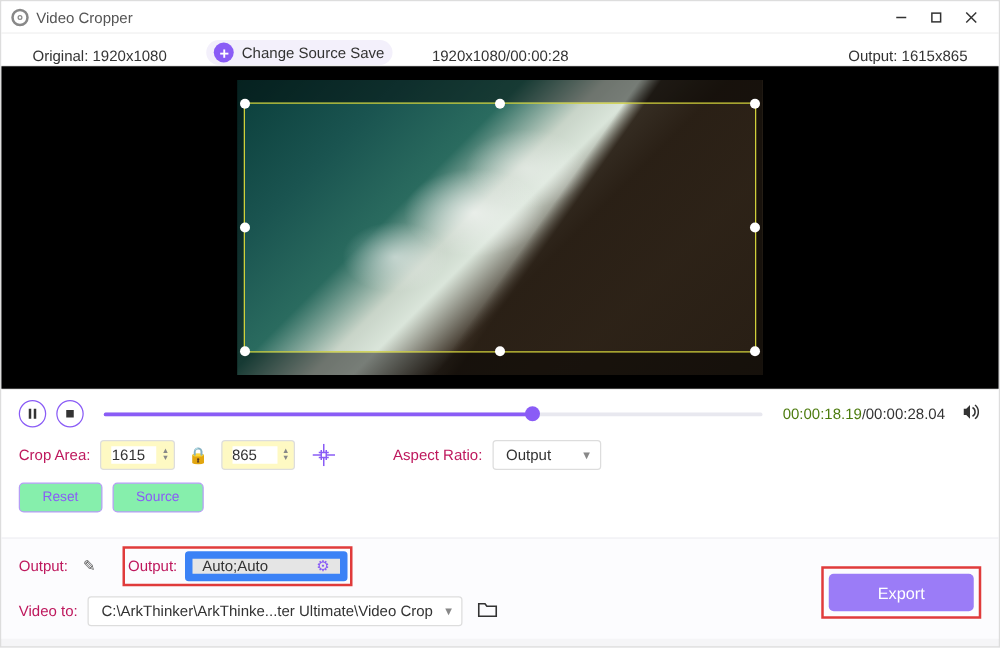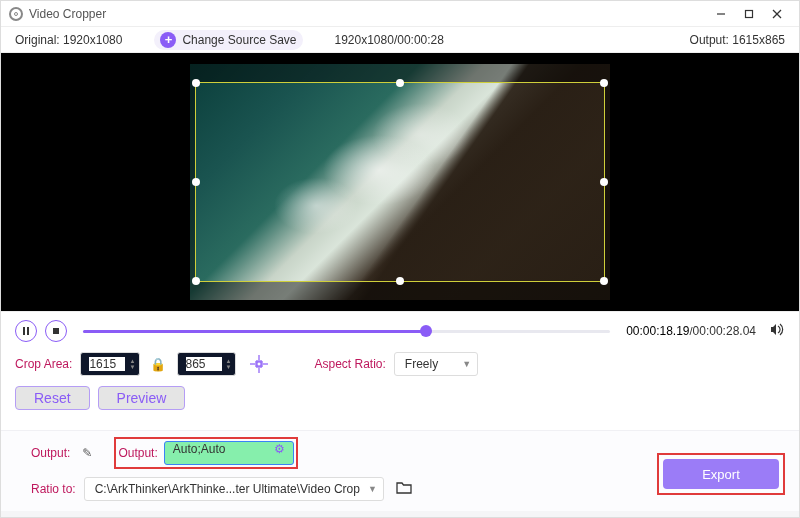--- a/index.html
+++ b/index.html
@@ -3,21 +3,21 @@
 <meta charset="utf-8">
 <style>
 *{box-sizing:border-box;margin:0;padding:0;font-family:Segoe UI,Arial,sans-serif;font-size:12px;color:#333}
 body{background:#f5f5f7;width:800px;height:518px;overflow:hidden;border:1px solid #ddd}
 .titlebar{height:26px;display:flex;align-items:center;padding:0 8px;background:#fff;border-bottom:1px solid #eee}
 .logo{width:14px;height:14px;border:2px solid #888;border-radius:50%;margin-right:6px;position:relative}
 .logo::after{content:"";position:absolute;inset:3px;border:1px solid #888;border-radius:50%}
 .titlebar .title{flex:1;font-size:12px;color:#555}
 .winbtn{width:28px;height:20px;display:flex;align-items:center;justify-content:center;color:#666}
 .winbtn svg{width:10px;height:10px}
-.infobar{height:26px;display:flex;align-items:center;background:#fff;border-bottom:1px solid #eee;padding:0 14px;font-size:11px;color:#666;gap:32px}
+.infobar{height:26px;display:flex;align-items:flex-end;background:#fff;border-bottom:1px solid #eee;padding:0 25px;font-size:11px;color:#666;gap:32px}
 .infobar .pill{background:#f3f0fb;border-radius:12px;padding:2px 6px;display:flex;align-items:center;gap:6px}
 .plus{width:16px;height:16px;border-radius:50%;background:#8a5cf6;color:#fff;display:flex;align-items:center;justify-content:center;font-weight:bold;font-size:13px}
 .spacer{flex:1}
 .preview{height:258px;background:#000;position:relative;display:flex;align-items:center;justify-content:center}
 .frame{position:relative;width:420px;height:236px;background:linear-gradient(135deg,#0a3d3a 0%,#1a5450 20%,#2a6b5f 35%,#c8d4c8 45%,#dae5da 50%,#3a2f24 60%,#5a4a36 75%,#2a2218 100%);overflow:hidden}
 .frame::before{content:"";position:absolute;inset:0;background:
  radial-gradient(ellipse 80px 50px at 45% 45%,rgba(255,255,255,.6),transparent 70%),
  radial-gradient(ellipse 60px 40px at 30% 60%,rgba(255,255,255,.5),transparent 70%),
  radial-gradient(ellipse 70px 45px at 55% 30%,rgba(255,255,255,.4),transparent 70%),
  linear-gradient(125deg,transparent 55%,rgba(40,30,20,.9) 58%)}
@@ -26,44 +26,44 @@
 .dim{position:absolute;inset:0;pointer-events:none}
 .dim div{position:absolute;background:rgba(0,0,0,.45)}
 .controls{padding:8px 14px 10px;background:#fff;border-top:1px solid #eee}
 .row{display:flex;align-items:center;gap:8px;margin-bottom:10px}
 .iconbtn{width:22px;height:22px;border:1.5px solid #8a5cf6;border-radius:50%;display:flex;align-items:center;justify-content:center;color:#8a5cf6;background:#fff}
 .iconbtn svg{width:10px;height:10px}
 .timeline{flex:1;height:3px;background:#e8e8ef;border-radius:2px;position:relative;margin:0 8px}
 .timeline .prog{position:absolute;left:0;top:0;bottom:0;width:65%;background:#8a5cf6;border-radius:2px}
 .timeline .knob{position:absolute;left:65%;top:50%;width:12px;height:12px;background:#8a5cf6;border-radius:50%;transform:translate(-50%,-50%)}
 .time{font-size:11px}
-.time .cur{color:#000000}
+.time .cur{color:#4d7c0f}
 .vol{color:#8a5cf6;margin-left:6px}
 .lbl{color:#be185d;font-size:12px}
-.numfield{display:flex;align-items:center;border:1px solid #ddd;border-radius:3px;height:24px;padding:0 4px 0 8px;background:#0f172a}
+.numfield{display:flex;align-items:center;border:1px solid #ddd;border-radius:3px;height:24px;padding:0 4px 0 8px;background:#fef9c3}
 .numfield input{border:none;width:36px;outline:none;font-size:12px}
 .spin{display:flex;flex-direction:column;margin-left:4px}
 .spin span{font-size:6px;line-height:6px;color:#888;cursor:pointer}
 .lock{color:#8a5cf6;font-size:13px;margin:0 2px}
 .cross{width:22px;height:22px;display:flex;align-items:center;justify-content:center;margin:0 4px}
 .cross svg{width:18px;height:18px;stroke:#8a5cf6;stroke-width:1.2}
 .select{border:1px solid #ddd;border-radius:3px;height:24px;padding:0 6px 0 10px;display:flex;align-items:center;gap:24px;background:#fff}
 .select .chev{color:#888;font-size:9px}
-.btn-outline{border:1px solid #b59df5;color:#8a5cf6;background:#e5e5e5;border-radius:4px;height:24px;padding:0 18px;font-size:14px}
-.bottom{padding:6px 30px 10px;background:#fcfcfe;border-top:1px solid #f0f0f4;position:relative}
+.btn-outline{border:1px solid #b59df5;color:#8a5cf6;background:#86efac;border-radius:4px;height:24px;padding:0 18px;font-size:11px}
+.bottom{padding:6px 14px 10px;background:#fcfcfe;border-top:1px solid #f0f0f4;position:relative}
 .bottom .row{margin-bottom:8px}
 .edit{color:#555;margin-left:4px}
 .pathbox{border:1px solid #ddd;border-radius:3px;height:24px;padding:0 6px 0 10px;display:flex;align-items:center;background:#fff;min-width:260px;gap:8px}
 .pathbox .chev{font-size:9px;color:#888;margin-left:auto}
 .folder{color:#8a5cf6;margin-left:4px}
 .redbox{border:2px solid #e03b3b;padding:2px;display:flex;align-items:center;gap:6px}
 .gear{color:#8a5cf6}
 .export-wrap{position:absolute;right:14px;bottom:16px;border:2px solid #e03b3b;padding:4px}
 .export{background:#9b7cf7;color:#fff;border:none;border-radius:4px;width:116px;height:30px;font-size:13px}
-.outfield{border:1px solid #3b82f6;border-radius:3px;height:24px;padding:0 8px;display:flex;align-items:flex-start;background:#86efac;min-width:130px;justify-content:space-between}
+.outfield{border:6px solid #3b82f6;border-radius:3px;height:24px;padding:0 8px;display:flex;align-items:center;background:#e5e5e5;min-width:130px;justify-content:space-between}
 </style>
 </head>
 <body>
 
 <div class="titlebar">
   <span class="logo"></span>
   <span class="title">Video Cropper</span>
   <span class="winbtn">
       <svg viewBox="0 0 10 10">
         <line x1="1" y1="5" x2="9" y2="5" stroke="currentColor" stroke-width="1.2"></line>
@@ -163,46 +163,46 @@
           <line x1="11" y1="9" x2="18" y2="9"></line>
           <line x1="7" y1="5" x2="7" y2="13"></line>
           <line x1="11" y1="5" x2="11" y2="13"></line>
           <line x1="5" y1="7" x2="13" y2="7"></line>
           <line x1="5" y1="11" x2="13" y2="11"></line>
         </svg>
       </span>
     <span style="width:24px"></span>
     <span class="lbl">Aspect Ratio:</span>
     <span class="select">
-      <span>Freely</span>
+      <span>Output</span>
       <span class="chev">▼</span>
     </span>
   </div>
 
   <div class="row">
     <button class="btn-outline">Reset</button>
-    <button class="btn-outline">Preview</button>
+    <button class="btn-outline">Source</button>
   </div>
 </div>
 
 <div class="bottom">
   <div class="row">
     <span class="lbl">Output:</span>
     <span class="edit">✎</span>
     <span style="width:6px"></span>
     <span class="redbox">
       <span class="lbl">Output:</span>
       <span class="outfield">
         <span>Auto;Auto</span>
         <span class="gear">⚙</span>
       </span>
     </span>
   </div>
   <div class="row" style="margin-bottom:0">
-    <span class="lbl">Ratio to:</span>
+    <span class="lbl">Video to:</span>
     <span class="pathbox">
       <span>C:\ArkThinker\ArkThinke...ter Ultimate\Video Crop</span>
       <span class="chev">▼</span>
     </span>
     <span class="folder"><svg width="16" height="13" viewBox="0 0 16 13" fill="none" stroke="currentColor" stroke-width="1.3">
           <path d="M1 2h5l1.5 2H15v8H1z"></path>
         </svg></span>
   </div>
 
   <div class="export-wrap">

